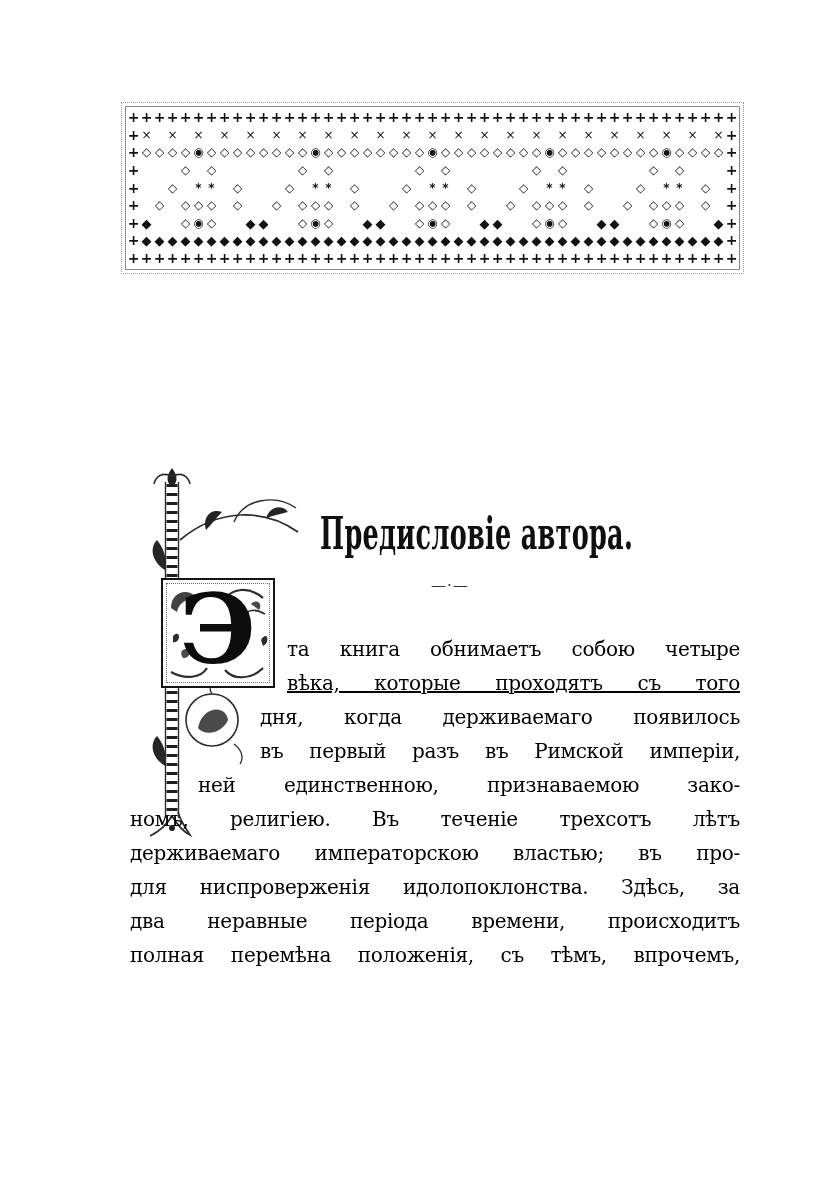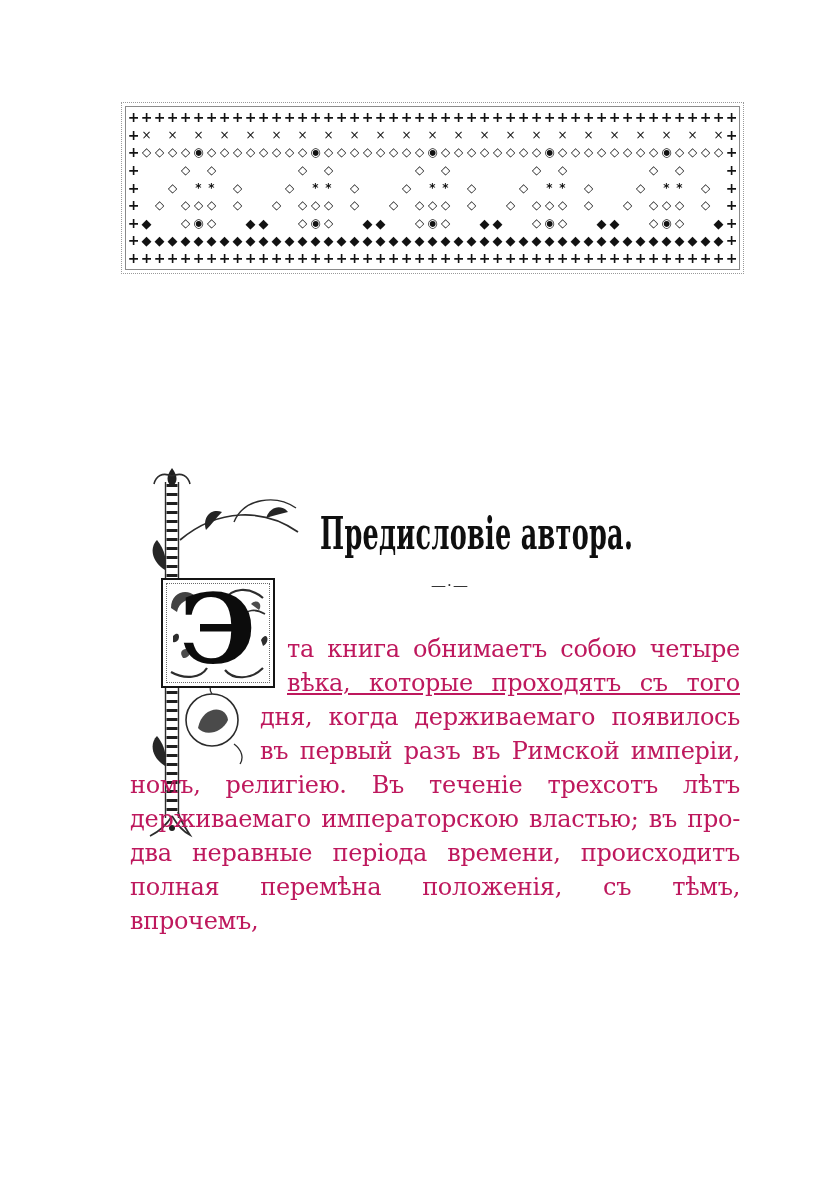--- a/index.html
+++ b/index.html
@@ -43,21 +43,21 @@
     content:"";position:absolute;inset:3px;border:1px dotted #6b6b6b;pointer-events:none;
   }
   .dropcap-flourish{position:absolute;inset:0;}
   .dropcap-letter{
     position:relative;font:700 96px/1 "DejaVu Serif",serif;color:#0c0c0c;
     transform:translateY(-3px);z-index:2;
   }
   
   .body-text{
     position:absolute;left:130px;top:632px;width:610px;z-index:2;
-    font-family:"DejaVu Serif",serif;font-size:24px;letter-spacing:-0.3px;color:#be185d;
+    font-family:"DejaVu Serif",serif;font-size:20px;letter-spacing:-0.3px;color:#000000;
   }
   .tline{
     height:34px;line-height:34px;text-align:justify;text-align-last:justify;
     -moz-text-align-last:justify;text-justify:inter-word;white-space:normal;overflow:visible;
   }
 </style>
 </head>
 <body>
 
 <div class="page">
@@ -551,19 +551,21 @@
       <path d="M88 24 C94 18 100 24 96 30 Z" fill="#2d2d2d" opacity="0.85"></path>
     </svg>
     <span class="dropcap-letter">Э</span>
   </div>
 
   <div class="body-text">
       <div class="tline" style="padding-left: 157px;">та книга обнимаетъ собою четыре</div>
       <div class="tline" style="padding-left: 157px; text-decoration: underline;">вѣка, которые проходятъ съ того</div>
       <div class="tline" style="padding-left: 130px;">дня, когда держиваемаго появилось</div>
       <div class="tline" style="padding-left: 130px;">въ первый разъ въ Римской имперіи,</div>
+      <div class="tline" style="padding-left: 68px;">ней единственною, признаваемою зако-</div>
       <div class="tline" style="padding-left: 0px;">номъ, религіею. Въ теченіе трехсотъ лѣтъ</div>
       <div class="tline" style="padding-left: 0px;">держиваемаго императорскою властью; въ про-</div>
+      <div class="tline" style="padding-left: 0px;">для ниспроверженія идолопоклонства. Здѣсь, за</div>
       <div class="tline" style="padding-left: 0px;">два неравные періода времени, происходитъ</div>
       <div class="tline" style="padding-left: 0px;">полная перемѣна положенія, съ тѣмъ, впрочемъ,</div>
     </div>
 
 </div>
 
 </body></html>

